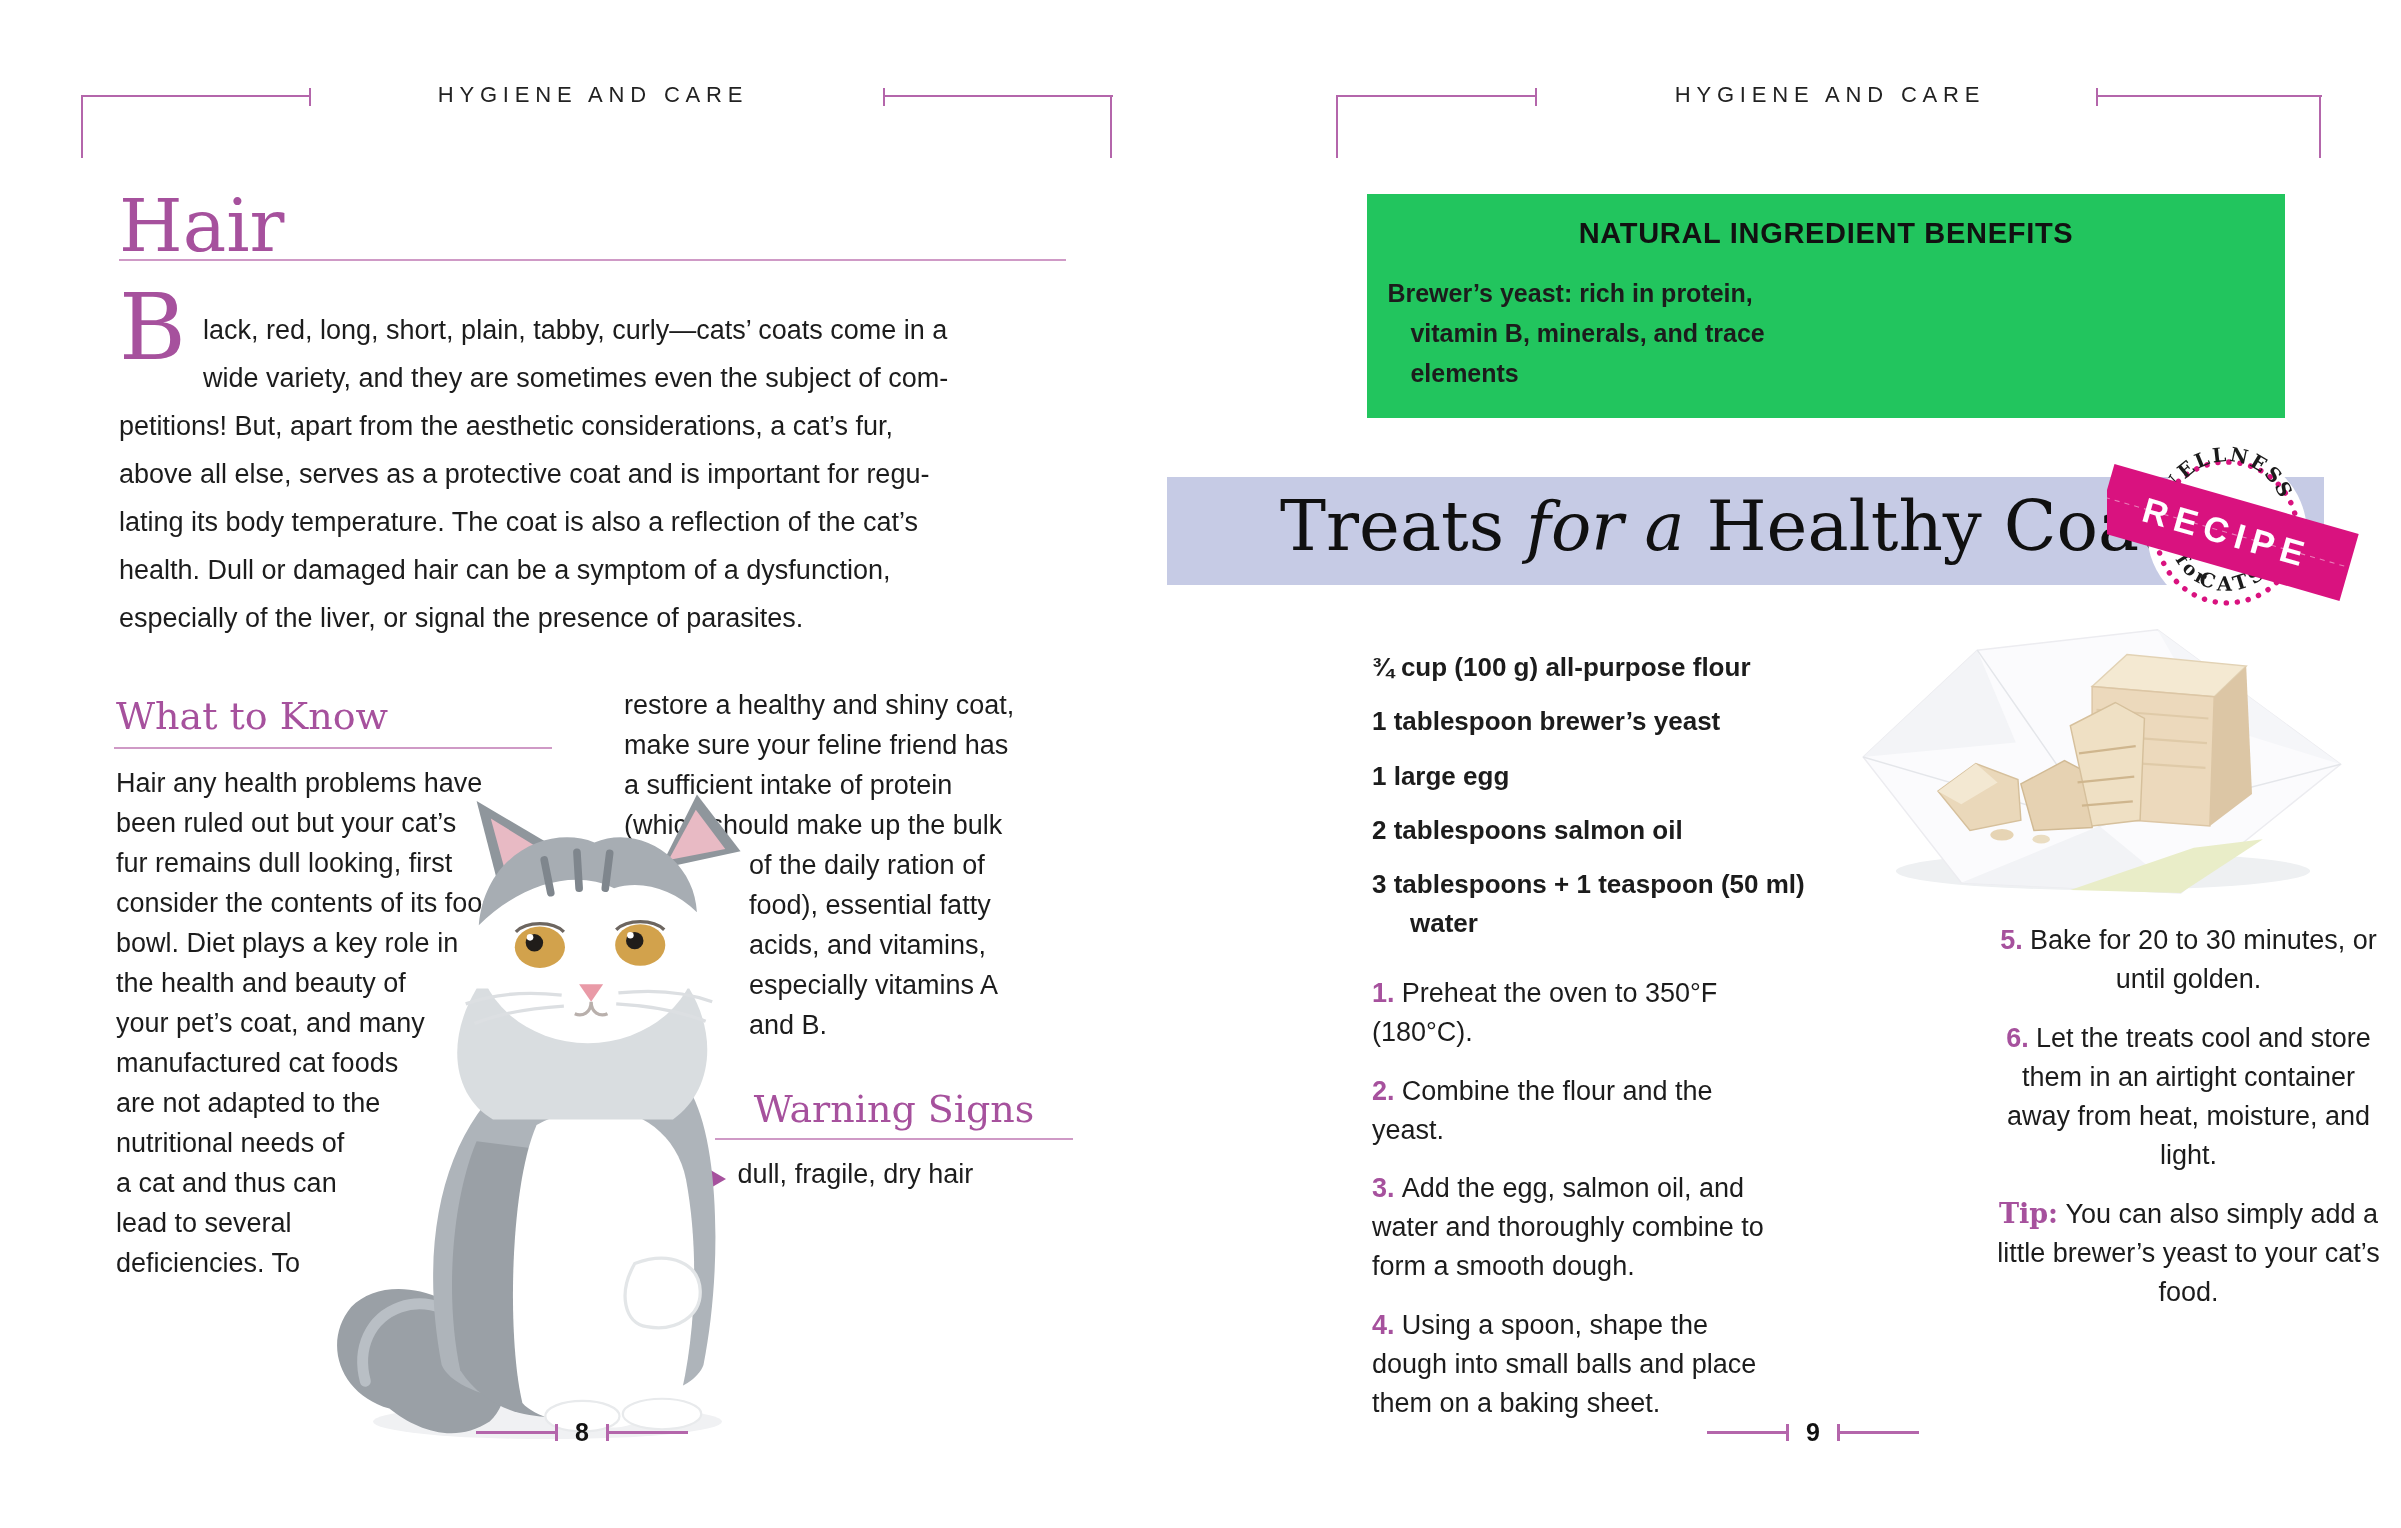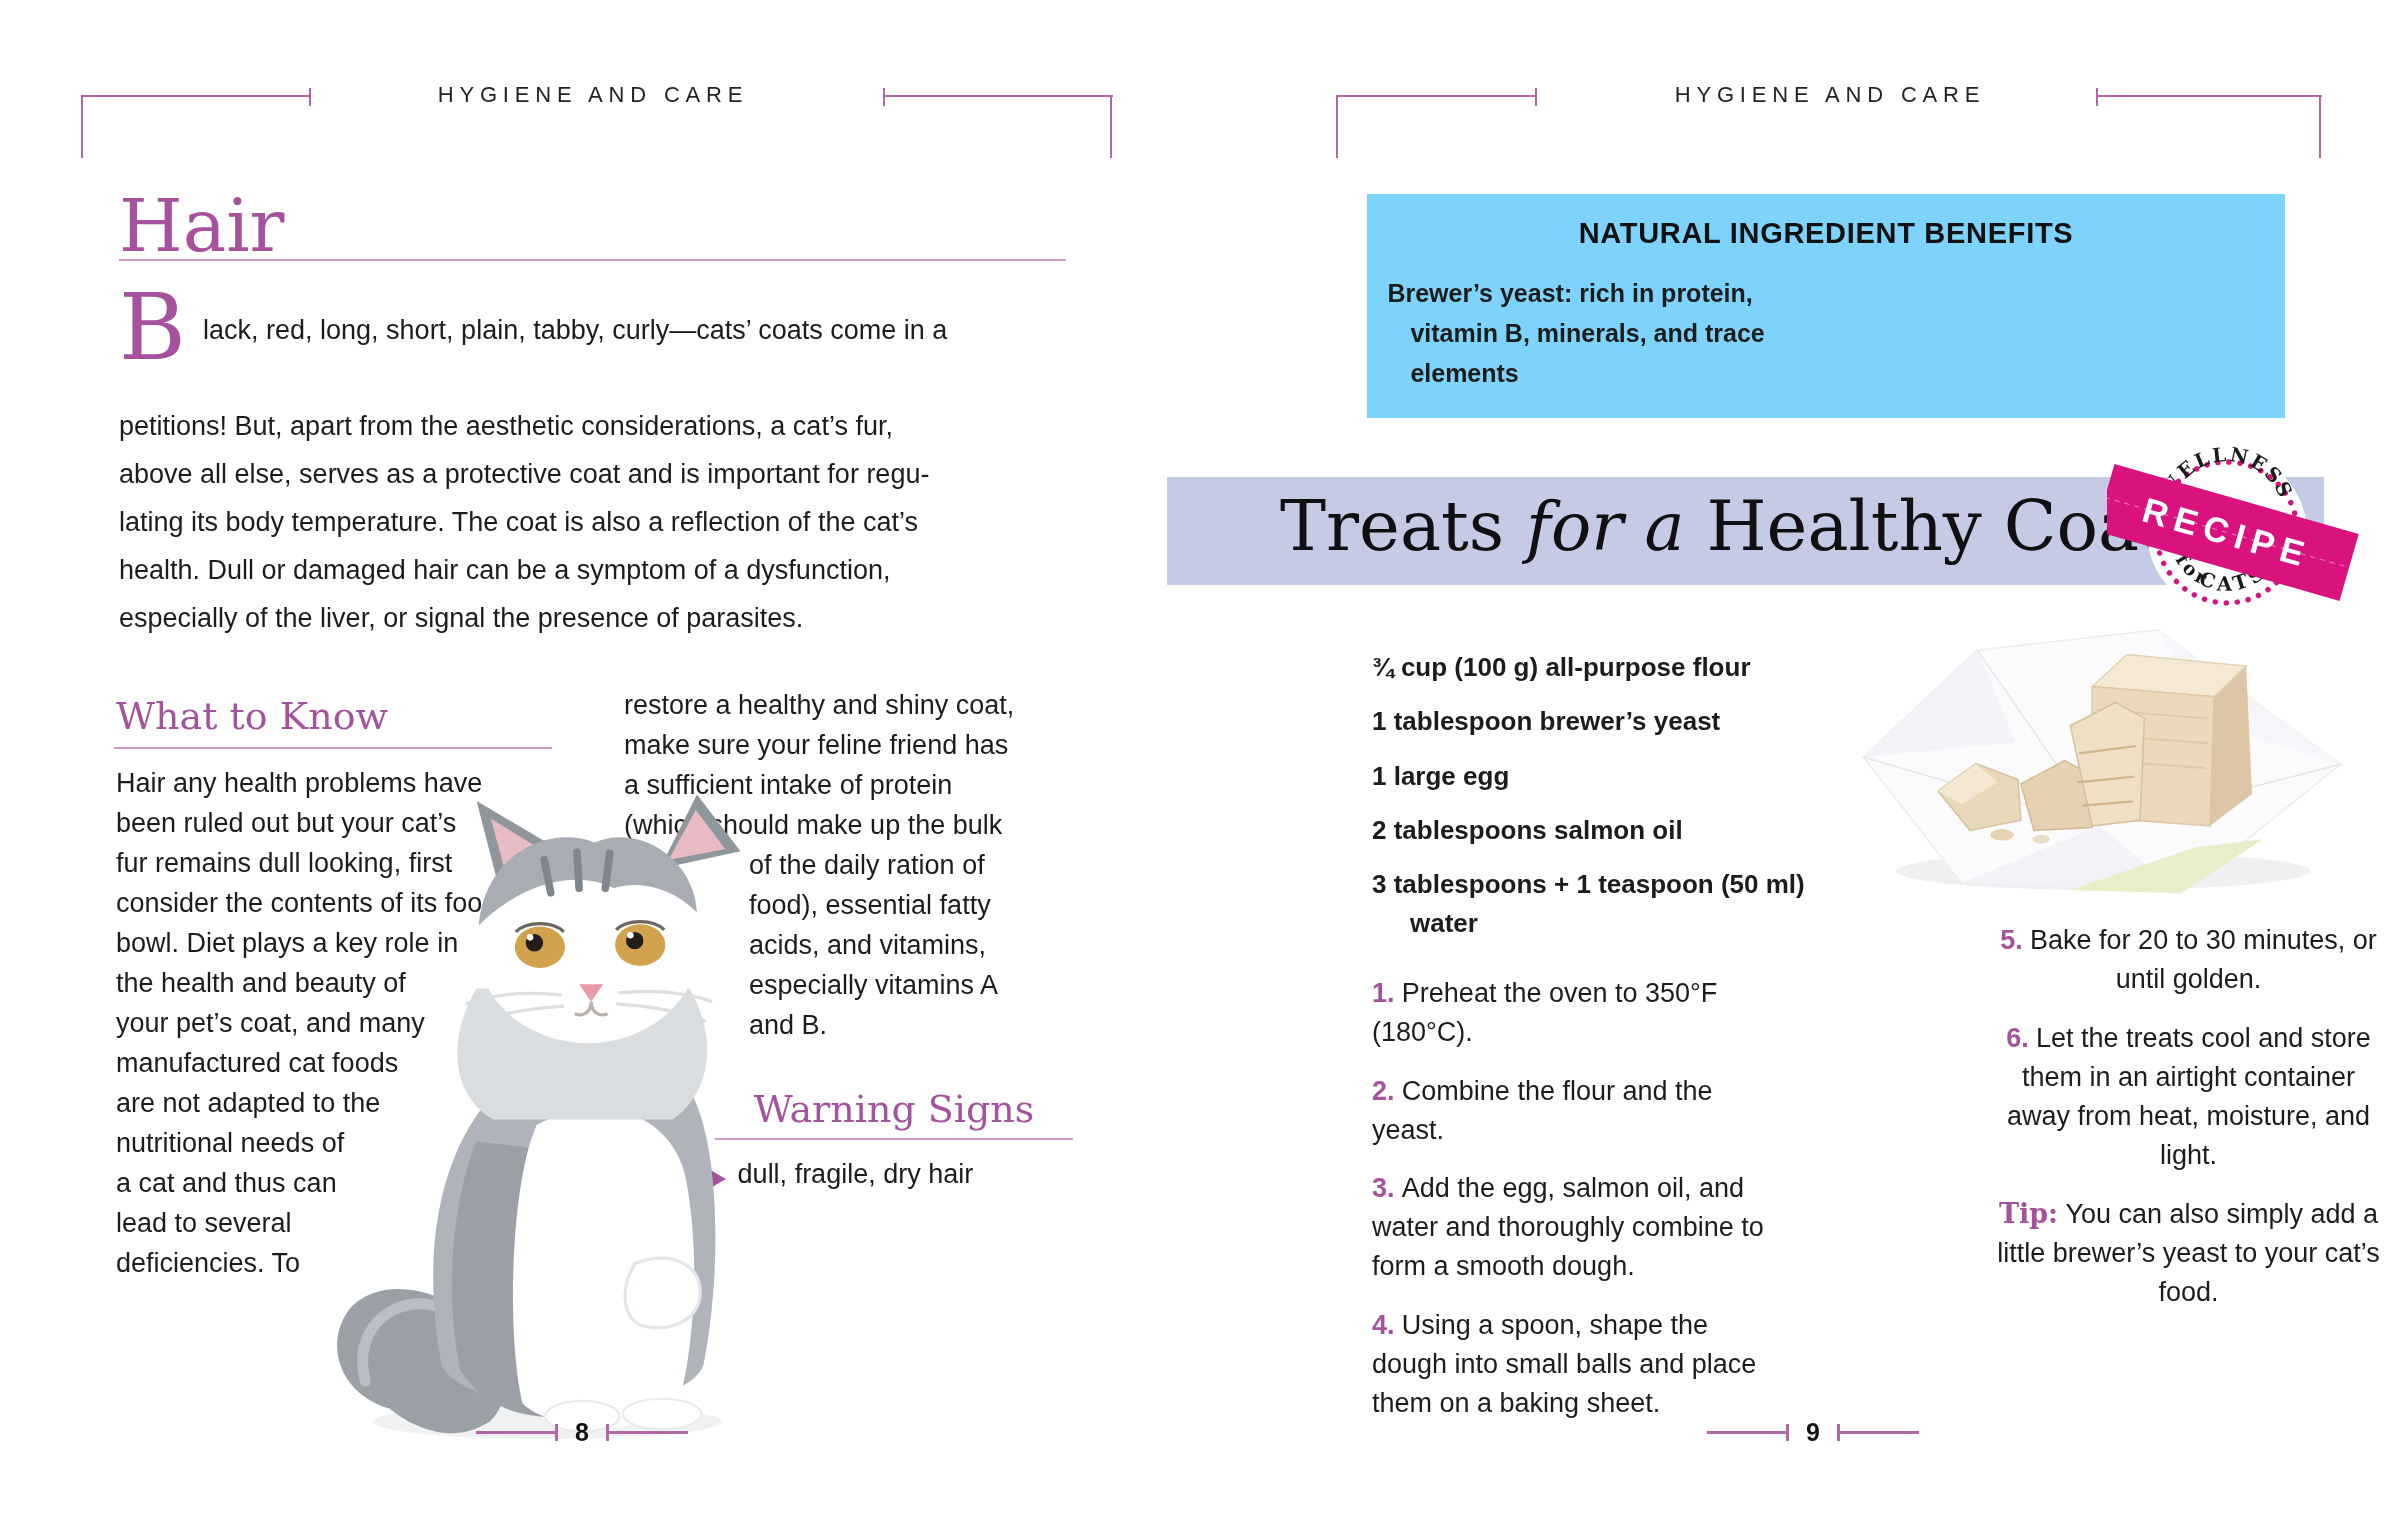--- a/index.html
+++ b/index.html
@@ -32,21 +32,21 @@
 
   
   .footer{display:flex;align-items:center;justify-content:center;gap:17.5px;}
   .f-seg{position:relative;width:82px;height:2.2px;background:#b466ab;}
   .f-seg .tick{position:absolute;top:-7.3px;height:16.7px;}
   .f-seg.left .tick{right:0;}
   .f-seg.right .tick{left:0;}
   .f-num{font-size:25px;font-weight:bold;color:#111;}
 
   
-  .benefits-box{background:#7dd3fc;}
+  .benefits-box{background:#22c55e;}
   .benefits-title{font-size:29px;font-weight:bold;letter-spacing:0.7px;color:#111;text-align:center;}
   .benefit-item{width:474px;font-size:25px;line-height:40px;font-weight:bold;}
   .benefit-item .cont .t{padding-left:23px;display:block;}
   .benefits-row{display:flex;}
 
   .banner{background:#c6cbe5;}
   .recipe-title{font-family:"DejaVu Serif",serif;font-size:69px;line-height:69px;color:#101010;text-align:center;}
   .recipe-title .mid{font-style:italic;font-size:67px;}
 
   .ing-item{font-size:26px;line-height:39px;font-weight:bold;margin-bottom:15.3px;}
@@ -69,20 +69,23 @@
 <div class="abs rule v-rule" style="left:1110px;top:95px;height:63px;"></div>
 
 <div class="abs hair-title nw" style="left:119px;top:189px;">Hair</div>
 <div class="abs title-underline" style="left:119px;top:259px;width:947px;"></div>
 
 <div class="abs dropcap" style="left:119px;top:282px;">B</div>
 <div class="abs intro-ind" style="left:119px;top:306px;width:947px;">
 
 <div class="intro-line nw">
       <span class="t">lack, red, long, short, plain, tabby, curly—cats’ coats come in a</span>
+    </div>
+    <div class="intro-line nw">
+      <span class="t">wide variety, and they are sometimes even the subject of com-</span>
     </div>
   </div>
 <div class="abs" style="left:119px;top:402px;width:947px;">
 
 <div class="intro-line nw">petitions! But, apart from the aesthetic considerations, a cat’s fur,</div>
     <div class="intro-line nw">above all else, serves as a protective coat and is important for regu-</div>
     <div class="intro-line nw">lating its body temperature. The coat is also a reflection of the cat’s</div>
     <div class="intro-line nw">health. Dull or damaged hair can be a symptom of a dysfunction,</div>
     <div class="intro-line nw">especially of the liver, or signal the presence of parasites.</div>
   </div>

